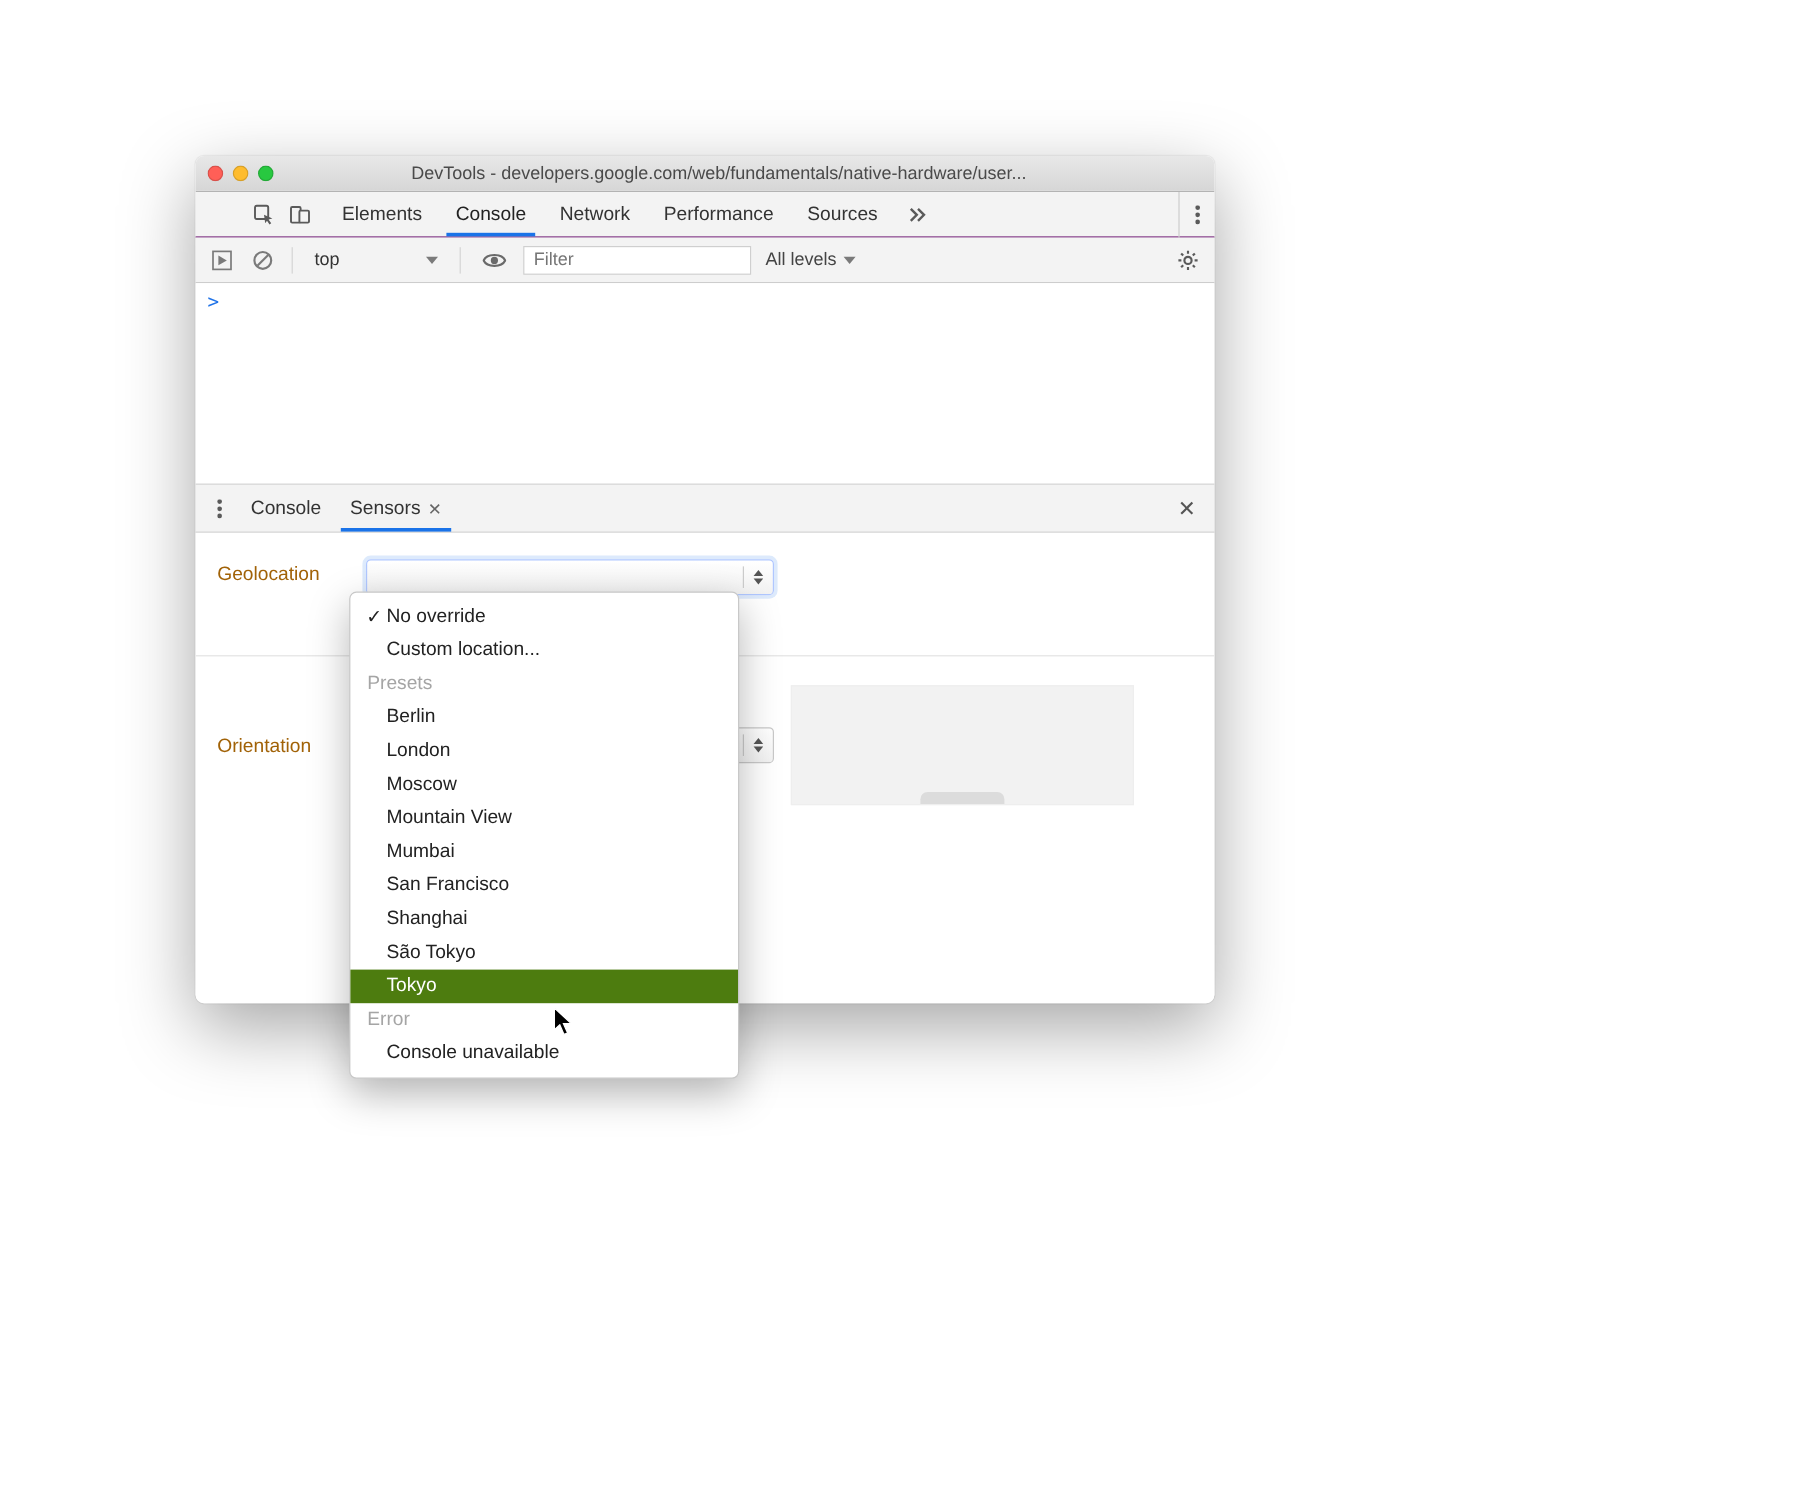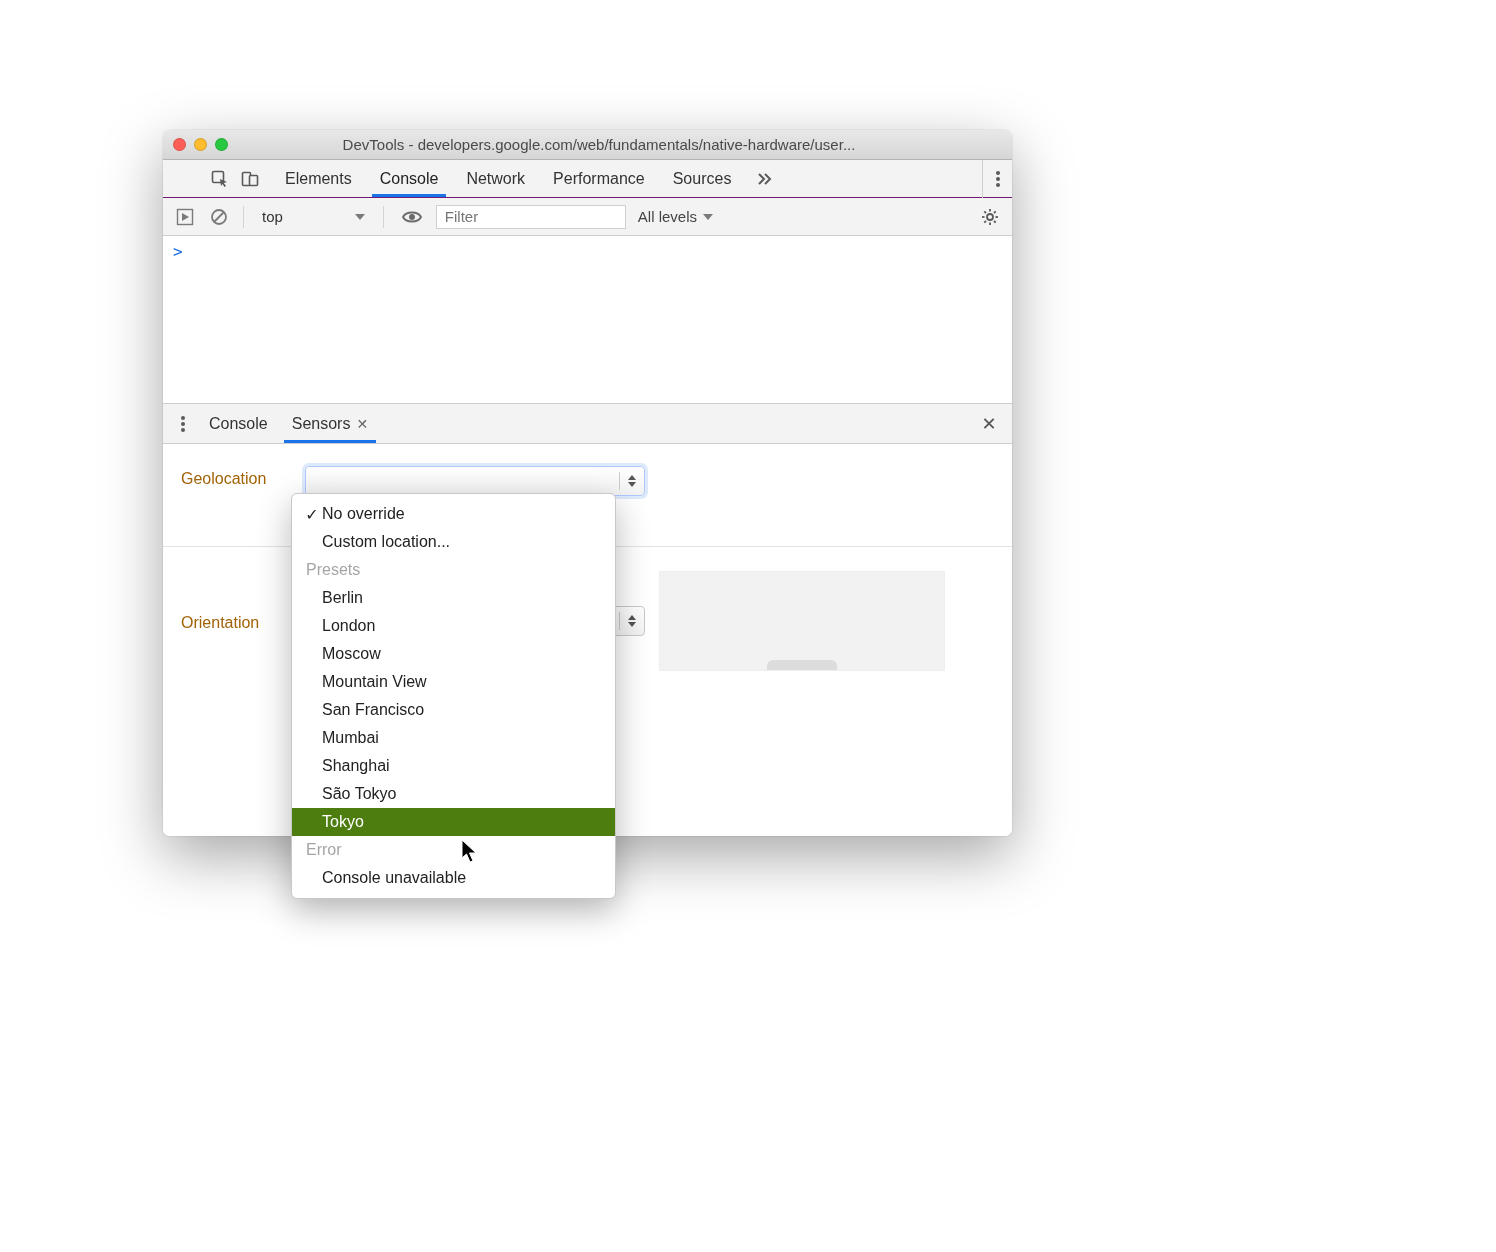--- a/index.html
+++ b/index.html
@@ -386,24 +386,24 @@
   <div class="dd-item option">
       <span>London</span>
     </div>
   <div class="dd-item option">
       <span>Moscow</span>
     </div>
   <div class="dd-item option">
       <span>Mountain View</span>
     </div>
   <div class="dd-item option">
+      <span>Mumbai</span>
+    </div>
+  <div class="dd-item option">
       <span>San Francisco</span>
-    </div>
-  <div class="dd-item option">
-      <span>Mumbai</span>
     </div>
   <div class="dd-item option">
       <span>Shanghai</span>
     </div>
   <div class="dd-item option">
       <span>São Tokyo</span>
     </div>
   <div class="dd-item option highlight">
       <span>Tokyo</span>
     </div>

